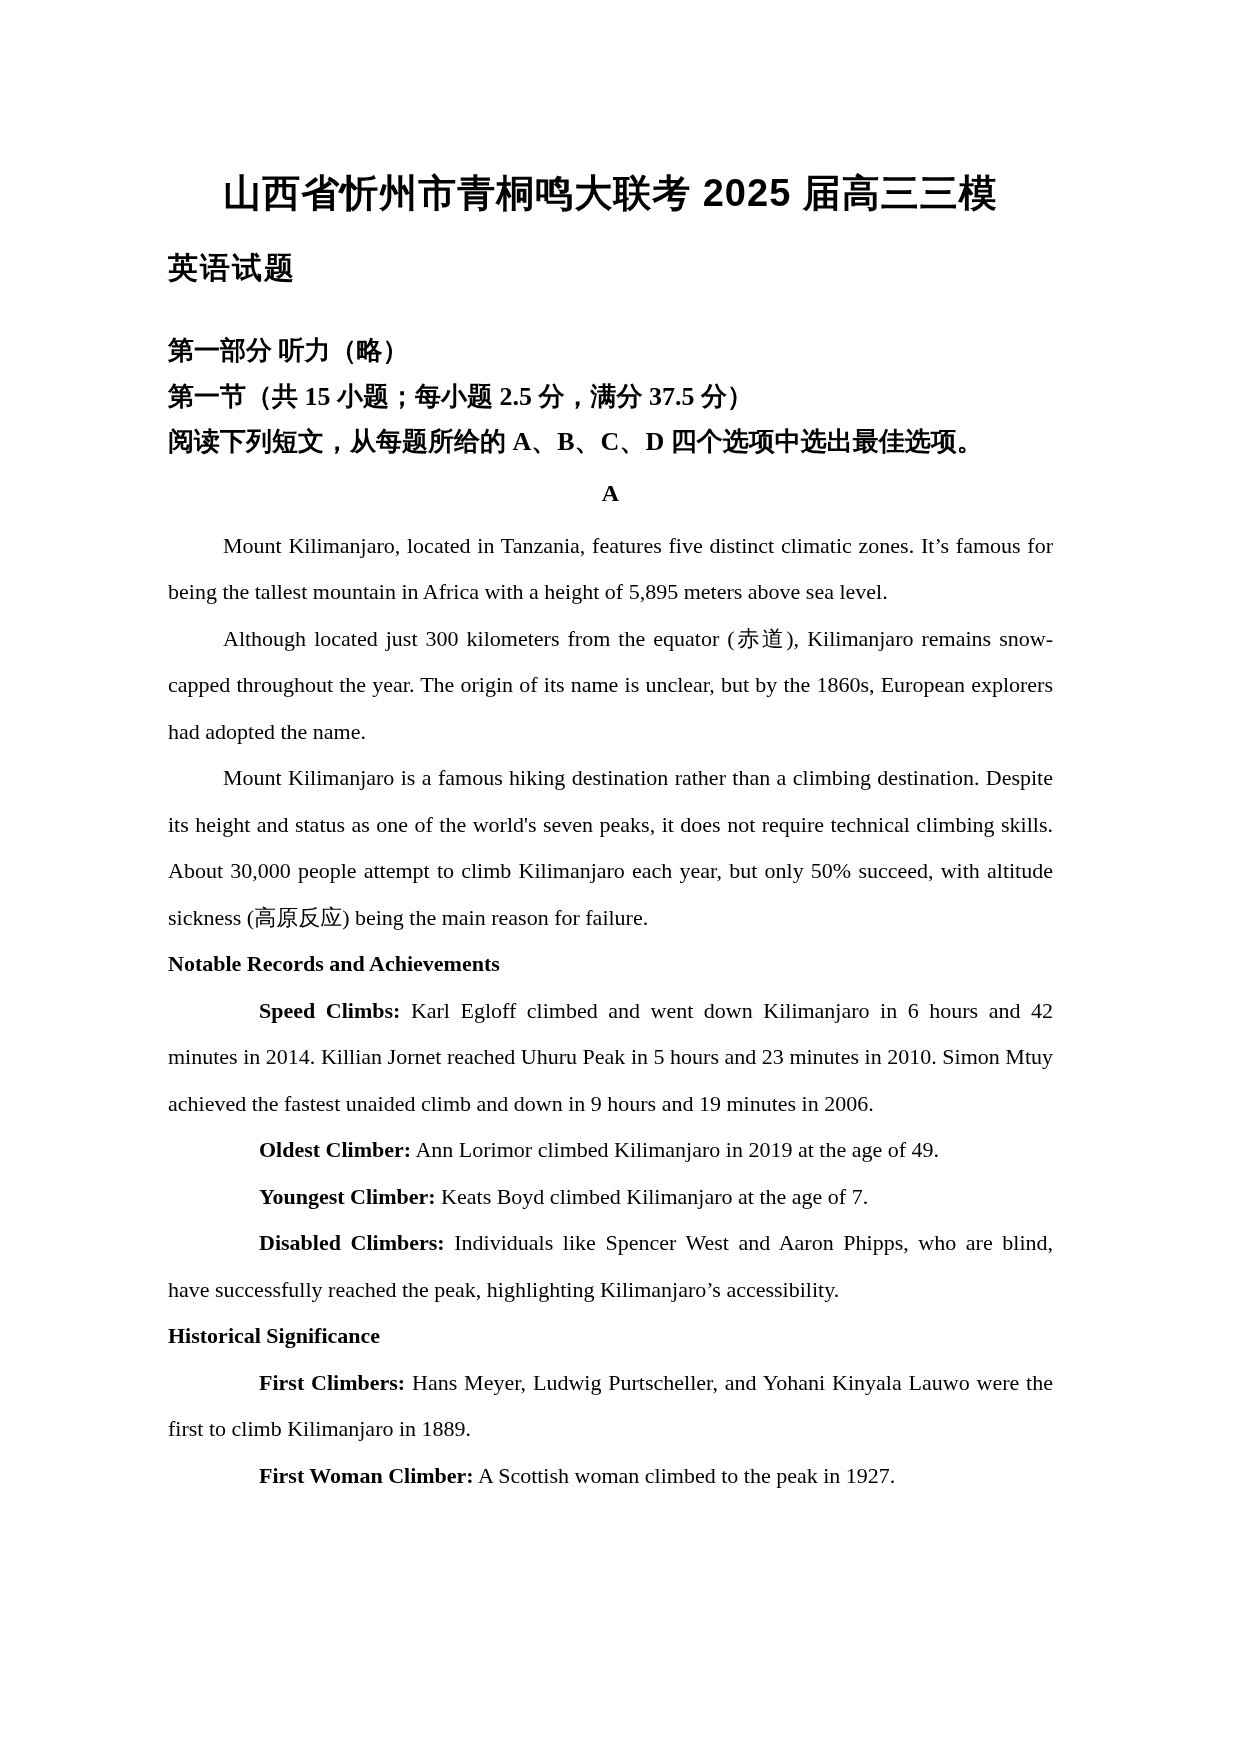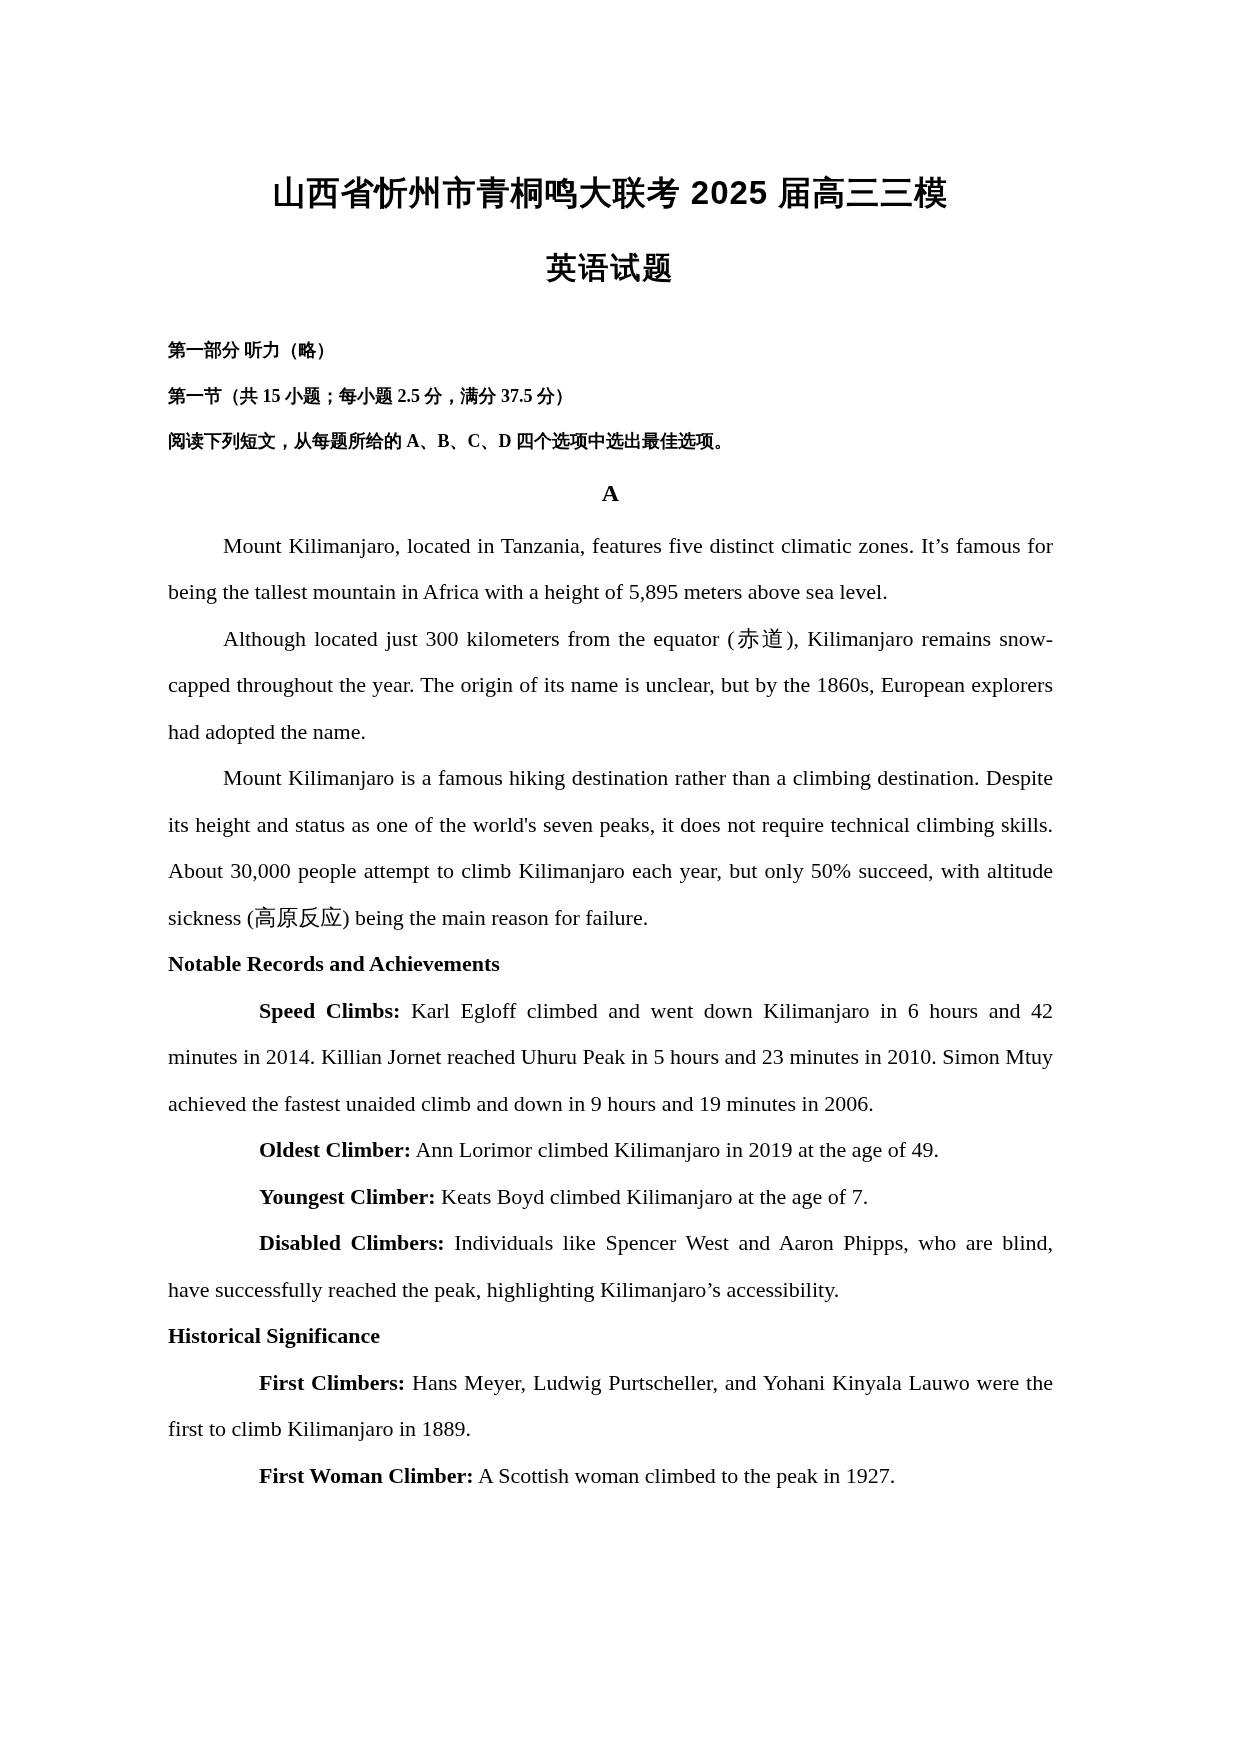--- a/index.html
+++ b/index.html
@@ -15,40 +15,39 @@
     background: #ffffff;
     color: #000000;
     box-sizing: border-box;
     padding: 0 187px 0 168px;
     overflow: hidden;
     font-family: "Liberation Serif", "DejaVu Serif", serif;
   }
   .title {
     margin: 172px 0 0 0;
     font-family: "Liberation Sans", "DejaVu Sans", sans-serif;
-    font-size: 33px;
+    font-size: 38px;
     line-height: 42px;
     font-weight: bold;
     text-align: center;
     letter-spacing: 1px;
   }
   .subtitle {
     margin: 34px 0 0 0;
     font-family: "Liberation Sans", "DejaVu Sans", sans-serif;
     font-size: 30px;
     line-height: 40px;
     font-weight: bold;
-    text-align: center;
     letter-spacing: 2px;
   }
   .cn-headings {
     margin-top: 40px;
   }
   .cn-heading {
-    font-size: 18px;
+    font-size: 26px;
     line-height: 45.5px;
     font-weight: bold;
     text-align: left;
   }
   .passage-label {
     margin-top: 8px;
     font-size: 24px;
     line-height: 40px;
     font-weight: bold;
     text-align: center;

